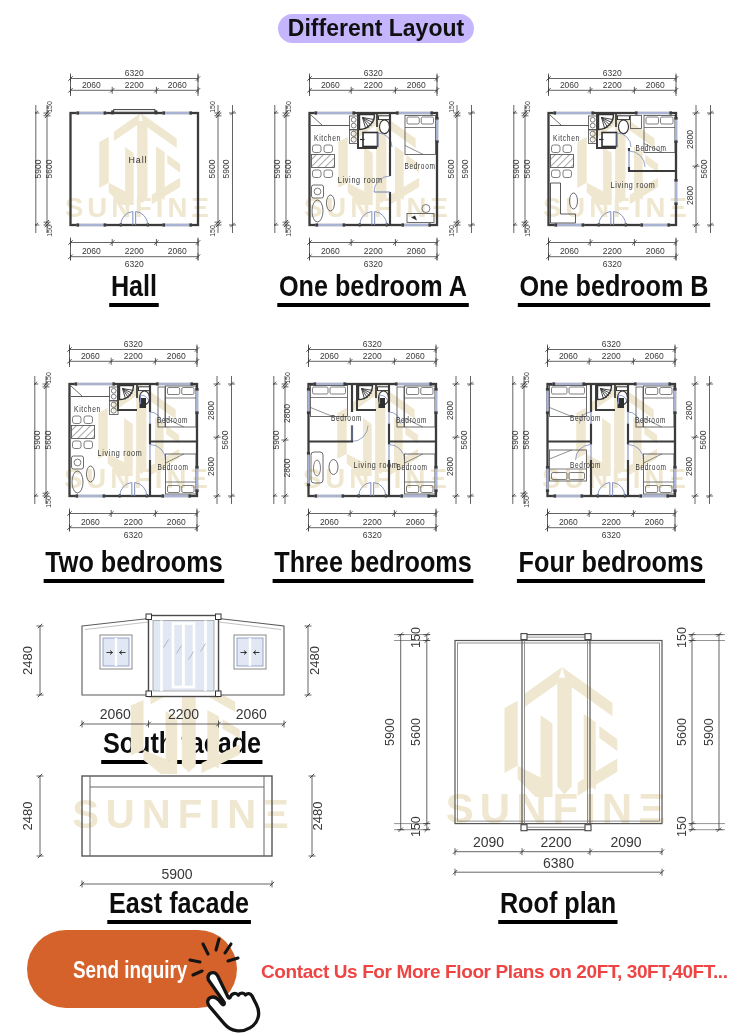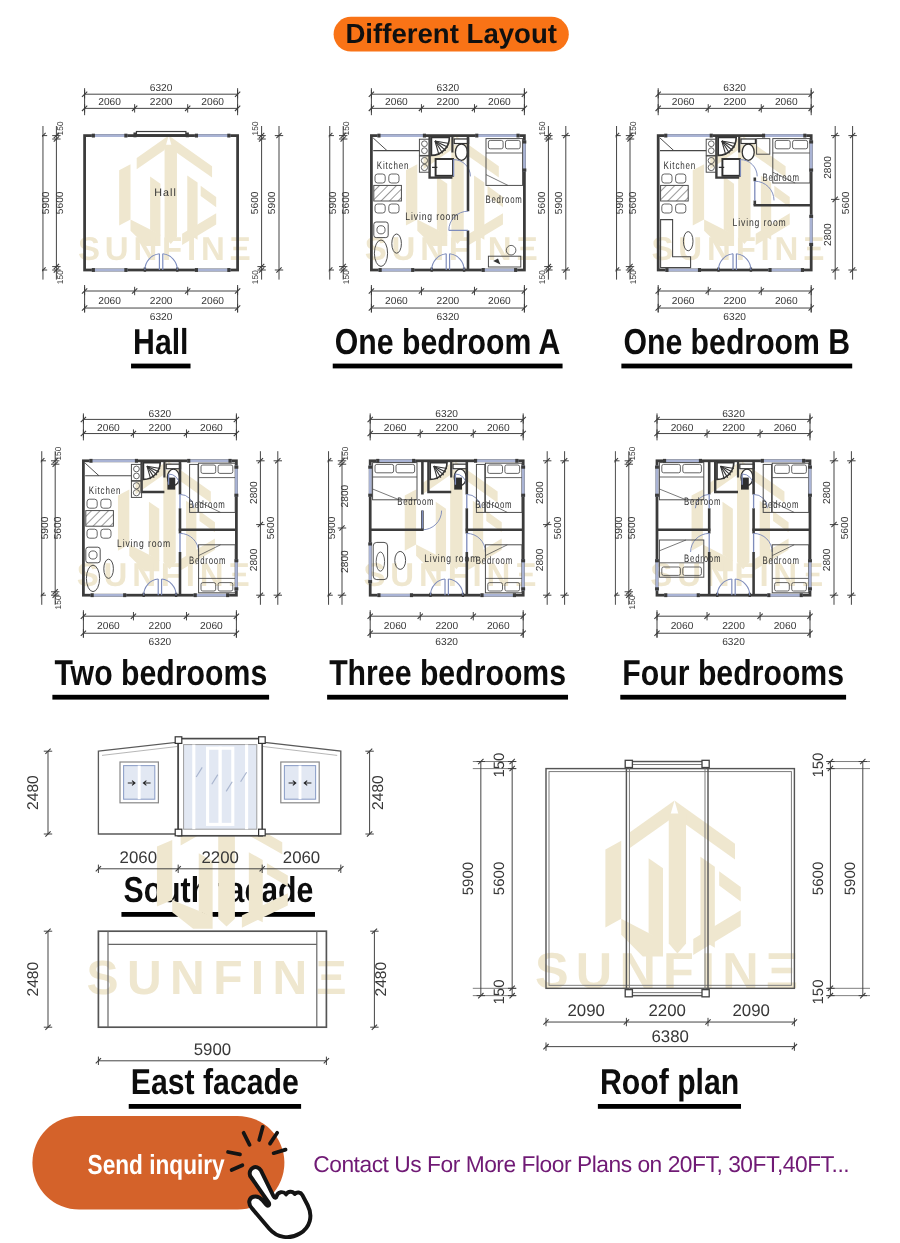--- a/index.html
+++ b/index.html
@@ -7,21 +7,21 @@
 </style></head><body>
 <svg width="0" height="0">
     <defs>
       <pattern id="hat" width="5" height="5" patternTransform="rotate(45)" patternUnits="userSpaceOnUse">
         <rect width="5" height="5" fill="#fff"></rect>
         <line x1="0" y1="0" x2="0" y2="5" stroke="#555" stroke-width="1"></line>
       </pattern>
     </defs>
   </svg>
 
-<div style="position:absolute;left:278px;top:14px;width:196px;height:29px;background:#f97316;border-radius:15px;text-align:center;line-height:29px;font-weight:bold;font-size:23px;color:#101010;">Different Layout</div>
+<div style="position:absolute;left:278px;top:14px;width:196px;height:29px;background:#c4b5fd;border-radius:15px;text-align:center;line-height:29px;font-weight:bold;font-size:23px;color:#101010;">Different Layout</div>
 
 <svg style="position:absolute;left:34.5px;top:69px" width="202" height="202" viewBox="0 0 202 202">
     <g transform="translate(60.0,44.0) scale(0.86,0.8518518518518519)" fill="#efe7cf">
       <polygon points="53,0 95,30 95,41 57,14"></polygon>
       <polygon points="53,0 22,22 22,33 49,14"></polygon>
       <polygon points="49,9 61,9 61,99 55,106 49,99"></polygon>
       <polygon points="5,34 16,28 16,82 5,88"></polygon>
       <polygon points="16,82 45,97 45,108 31,108 16,93"></polygon>
       <polygon points="35,40 45,47 45,98 35,92"></polygon>
       <polygon points="71,39 81,46 81,102 71,96"></polygon>
@@ -1178,12 +1178,12 @@
 <line x1="33" y1="3" x2="30" y2="14"></line>
 <line x1="45" y1="8" x2="39" y2="17"></line>
 <line x1="4" y1="24" x2="14" y2="26"></line>
 <line x1="52" y1="22" x2="42" y2="25"></line>
 <line x1="7" y1="39" x2="16" y2="35"></line>
 </g>
 
 <path d="M22.5,44 c-2.2,-6.5 5.5,-10.5 9,-4.5 l10.5,21.5 c0.8,1.6 2.2,1.4 2.6,-0.3 c0.9,-3.6 5.5,-4.4 7.8,-1.4 c1.5,-2.8 5.4,-3 7.2,-0.3 c1.7,-2 5,-1.7 6.4,0.9 l4.4,8.5 c4.6,9 2,18.5 -6.5,23.5 c-8.8,5.2 -19,3.6 -25.5,-4 l-14.5,-17 c-3.8,-4.4 -2.2,-8.6 1.2,-9.6 c2.6,-0.8 5.6,0.4 7.8,3 l2.8,3.4 c1.5,1.8 3.2,1 2.4,-1.4 z" fill="#fff" stroke="#141414" stroke-width="3.3" stroke-linejoin="round"></path>
 </svg>
 
-<div style="position:absolute;left:261px;top:961px;font-weight:normal;font-size:19px;letter-spacing:-0.4px;color:#701a75;white-space:nowrap;">Contact Us For More Floor Plans on 20FT, 30FT,40FT...</div>
+<div style="position:absolute;left:261px;top:961px;font-weight:bold;font-size:19px;letter-spacing:-0.4px;color:#ef4444;white-space:nowrap;">Contact Us For More Floor Plans on 20FT, 30FT,40FT...</div>
 </body></html>

